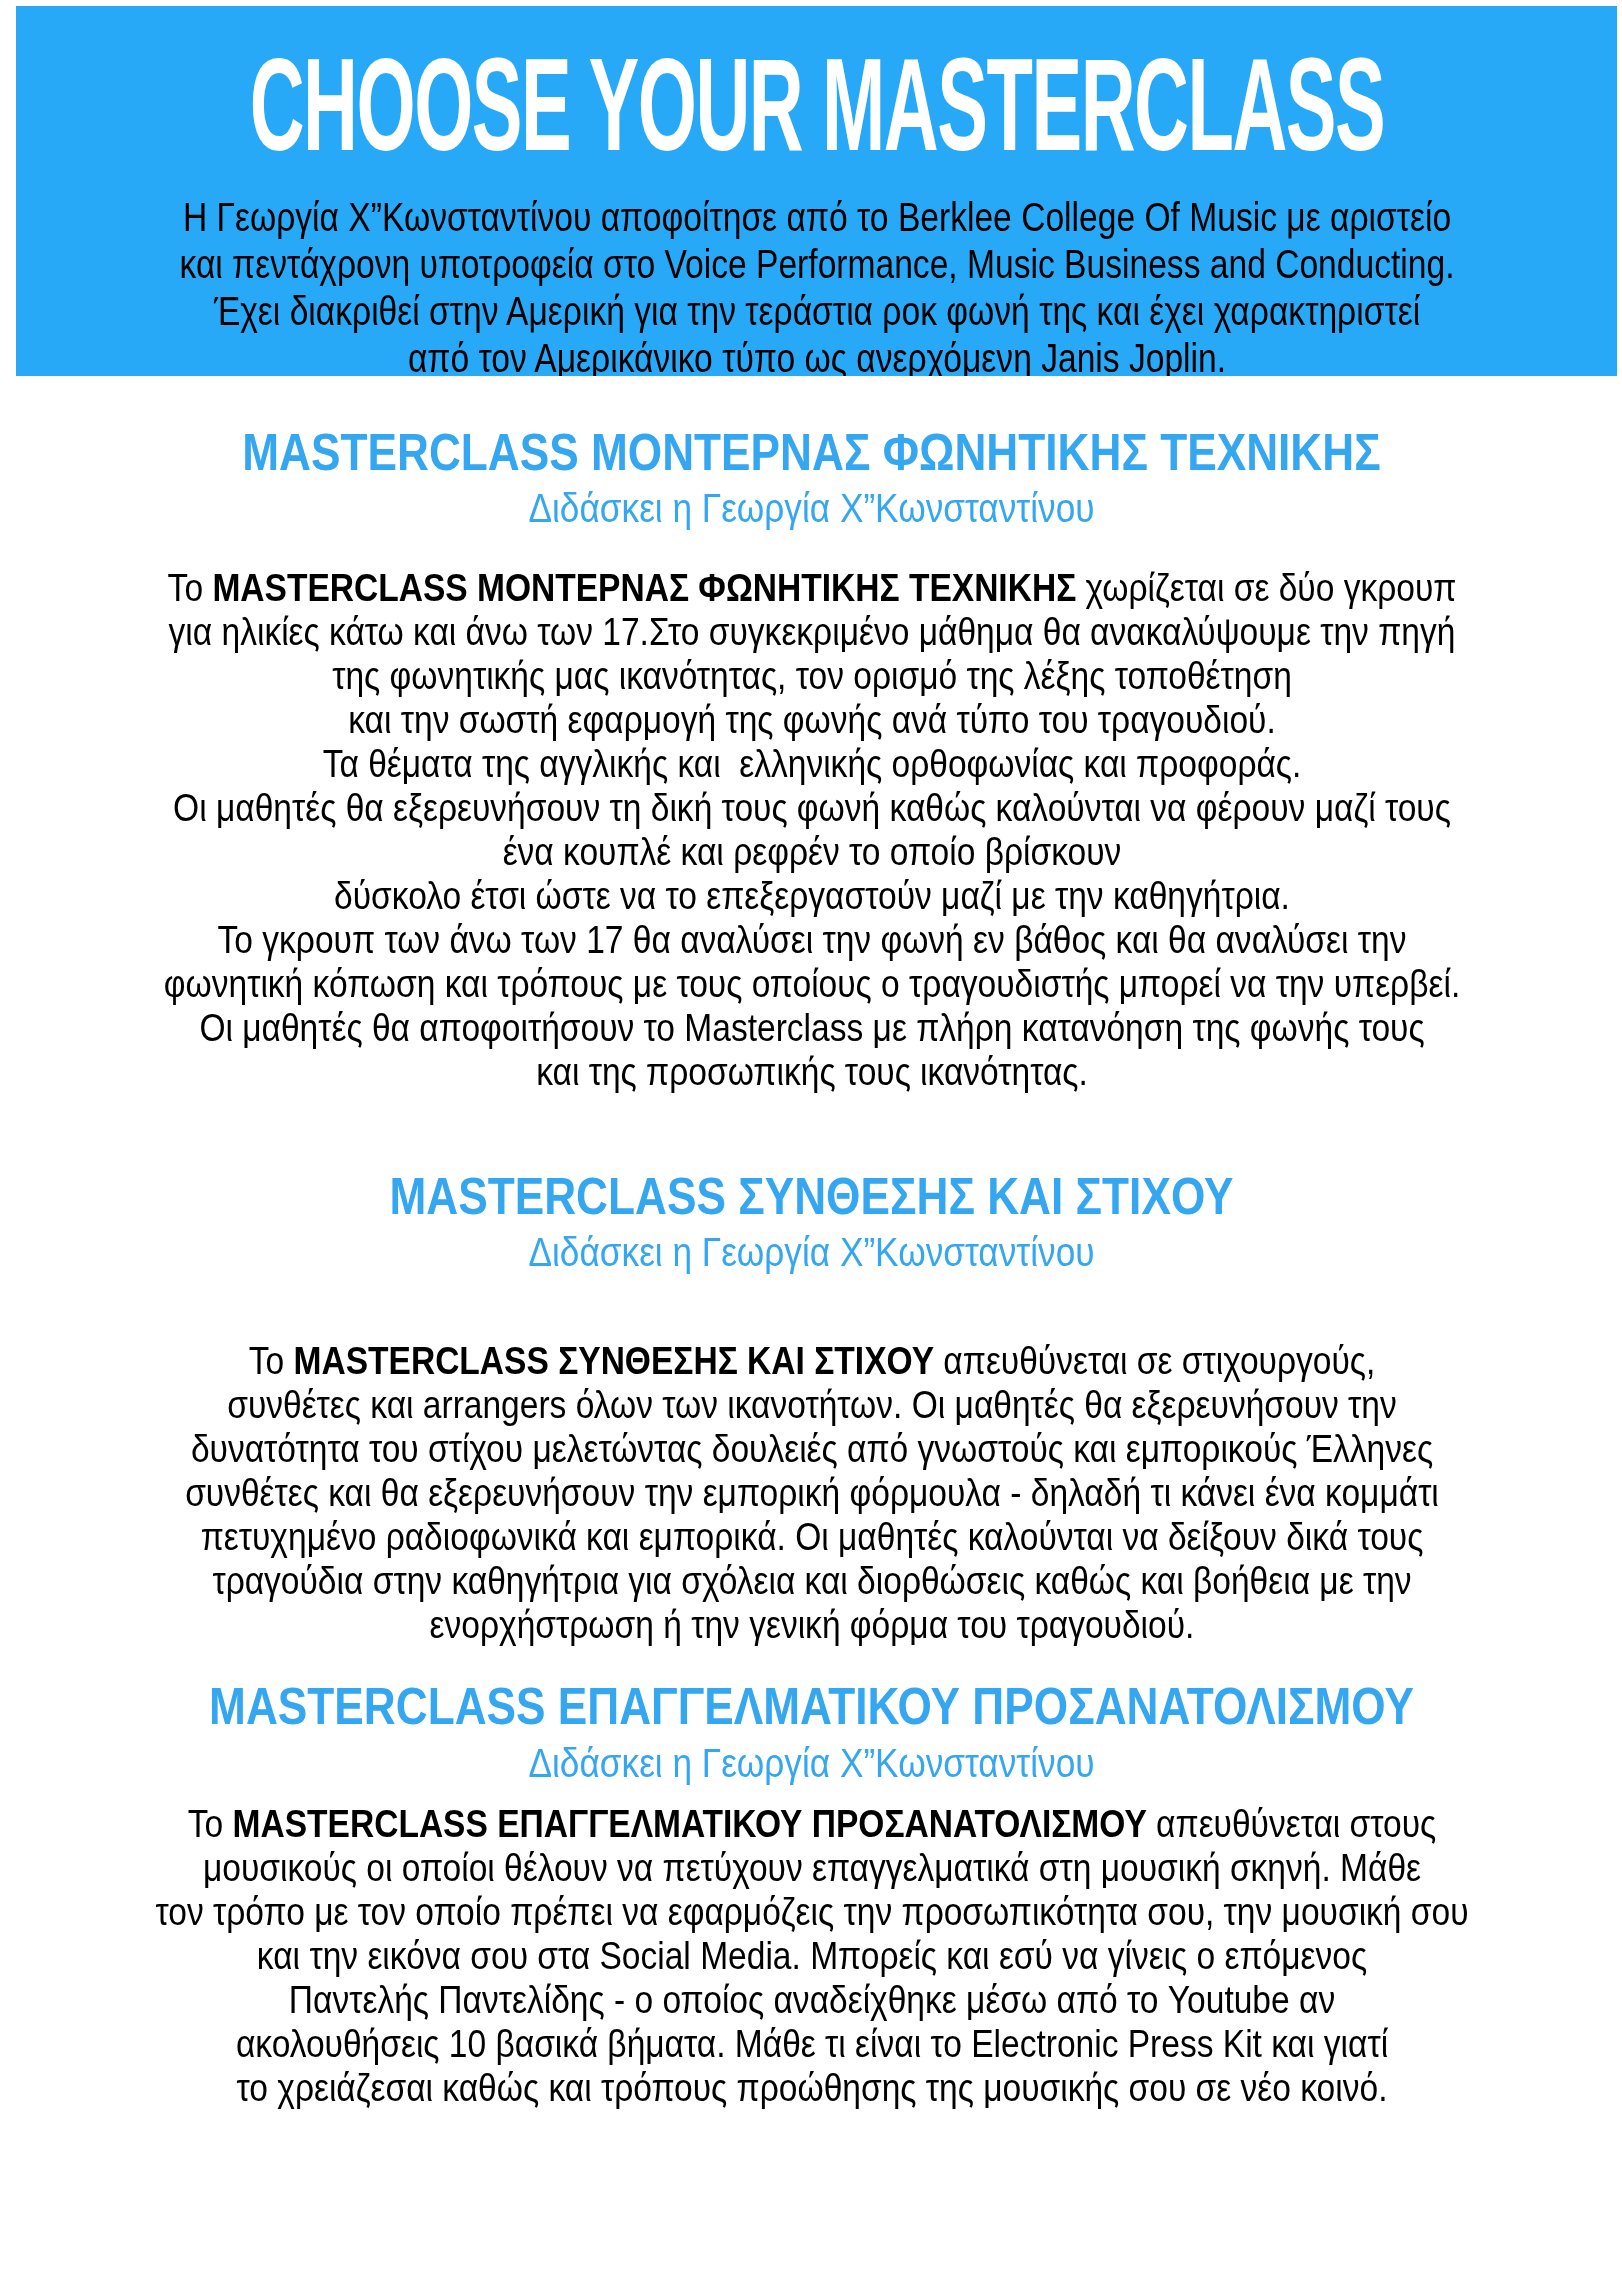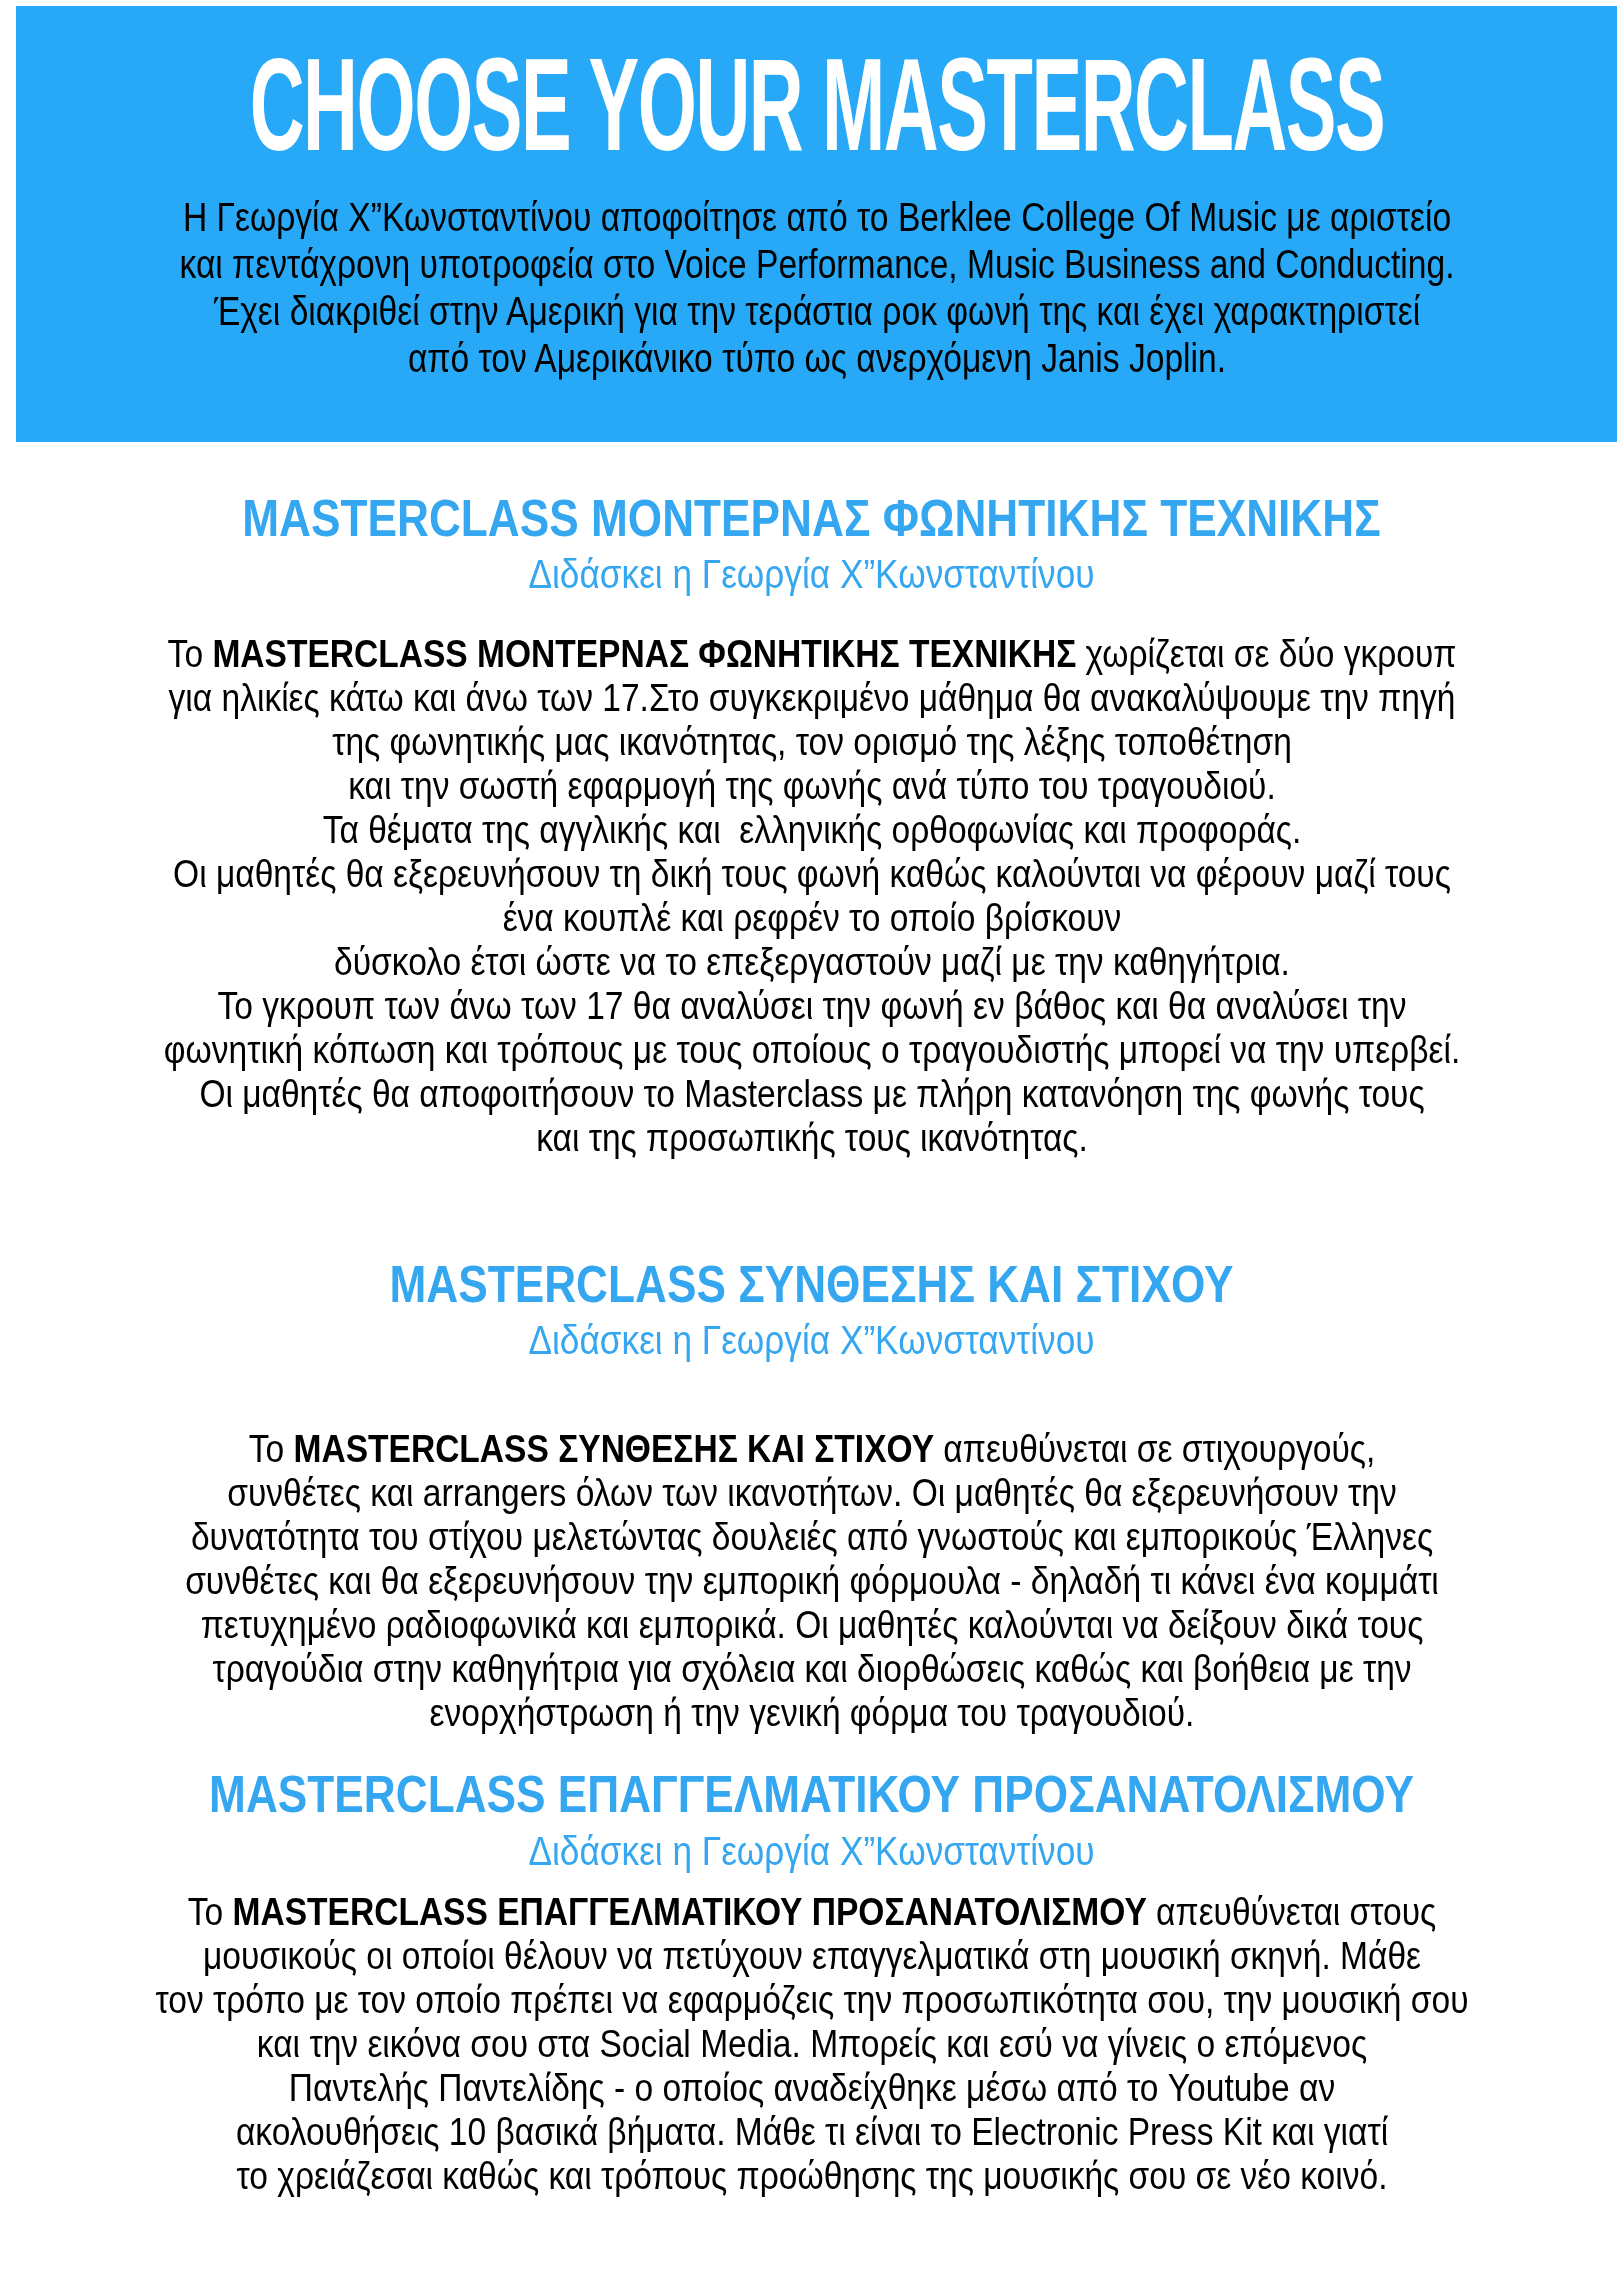--- a/index.html
+++ b/index.html
@@ -17,21 +17,21 @@
   }
   .page {
     width: 1623px;
     height: 2295px;
     background: #ffffff;
   }
 
   
   .banner {
     margin: 6px 6px 0 16px;
-    height: 436px;
+    height: 370px;
     background: var(--banner-bg, #27a9f7);
     overflow: hidden;
   }
   .banner-title {
     margin: 30px 0 0 0;
     width: 2282px;
     margin-left: calc((100% - 2282px) / 2);
     transform: scaleX(0.58);
     transform-origin: 50% 50%;
     text-align: center;
@@ -52,21 +52,21 @@
     font-size: 40px;
     line-height: 47px;
     font-weight: 400;
     color: var(--intro-color, #000000);
   }
   .intro-line { white-space: pre; }
 
   
   .section { text-align: center; }
   .section:nth-of-type(1) { margin-top: 49px; }
-  .section:nth-of-type(2) { margin-top: 97px; }
+  .section:nth-of-type(2) { margin-top: 75px; }
   .section:nth-of-type(3) { margin-top: 32px; }
 
   .heading {
     margin: 0;
     font-size: 52px;
     line-height: 1.05;
     font-weight: 700;
     color: var(--accent, #35a6f0);
     transform: scaleX(0.85);
     transform-origin: 50% 50%;

